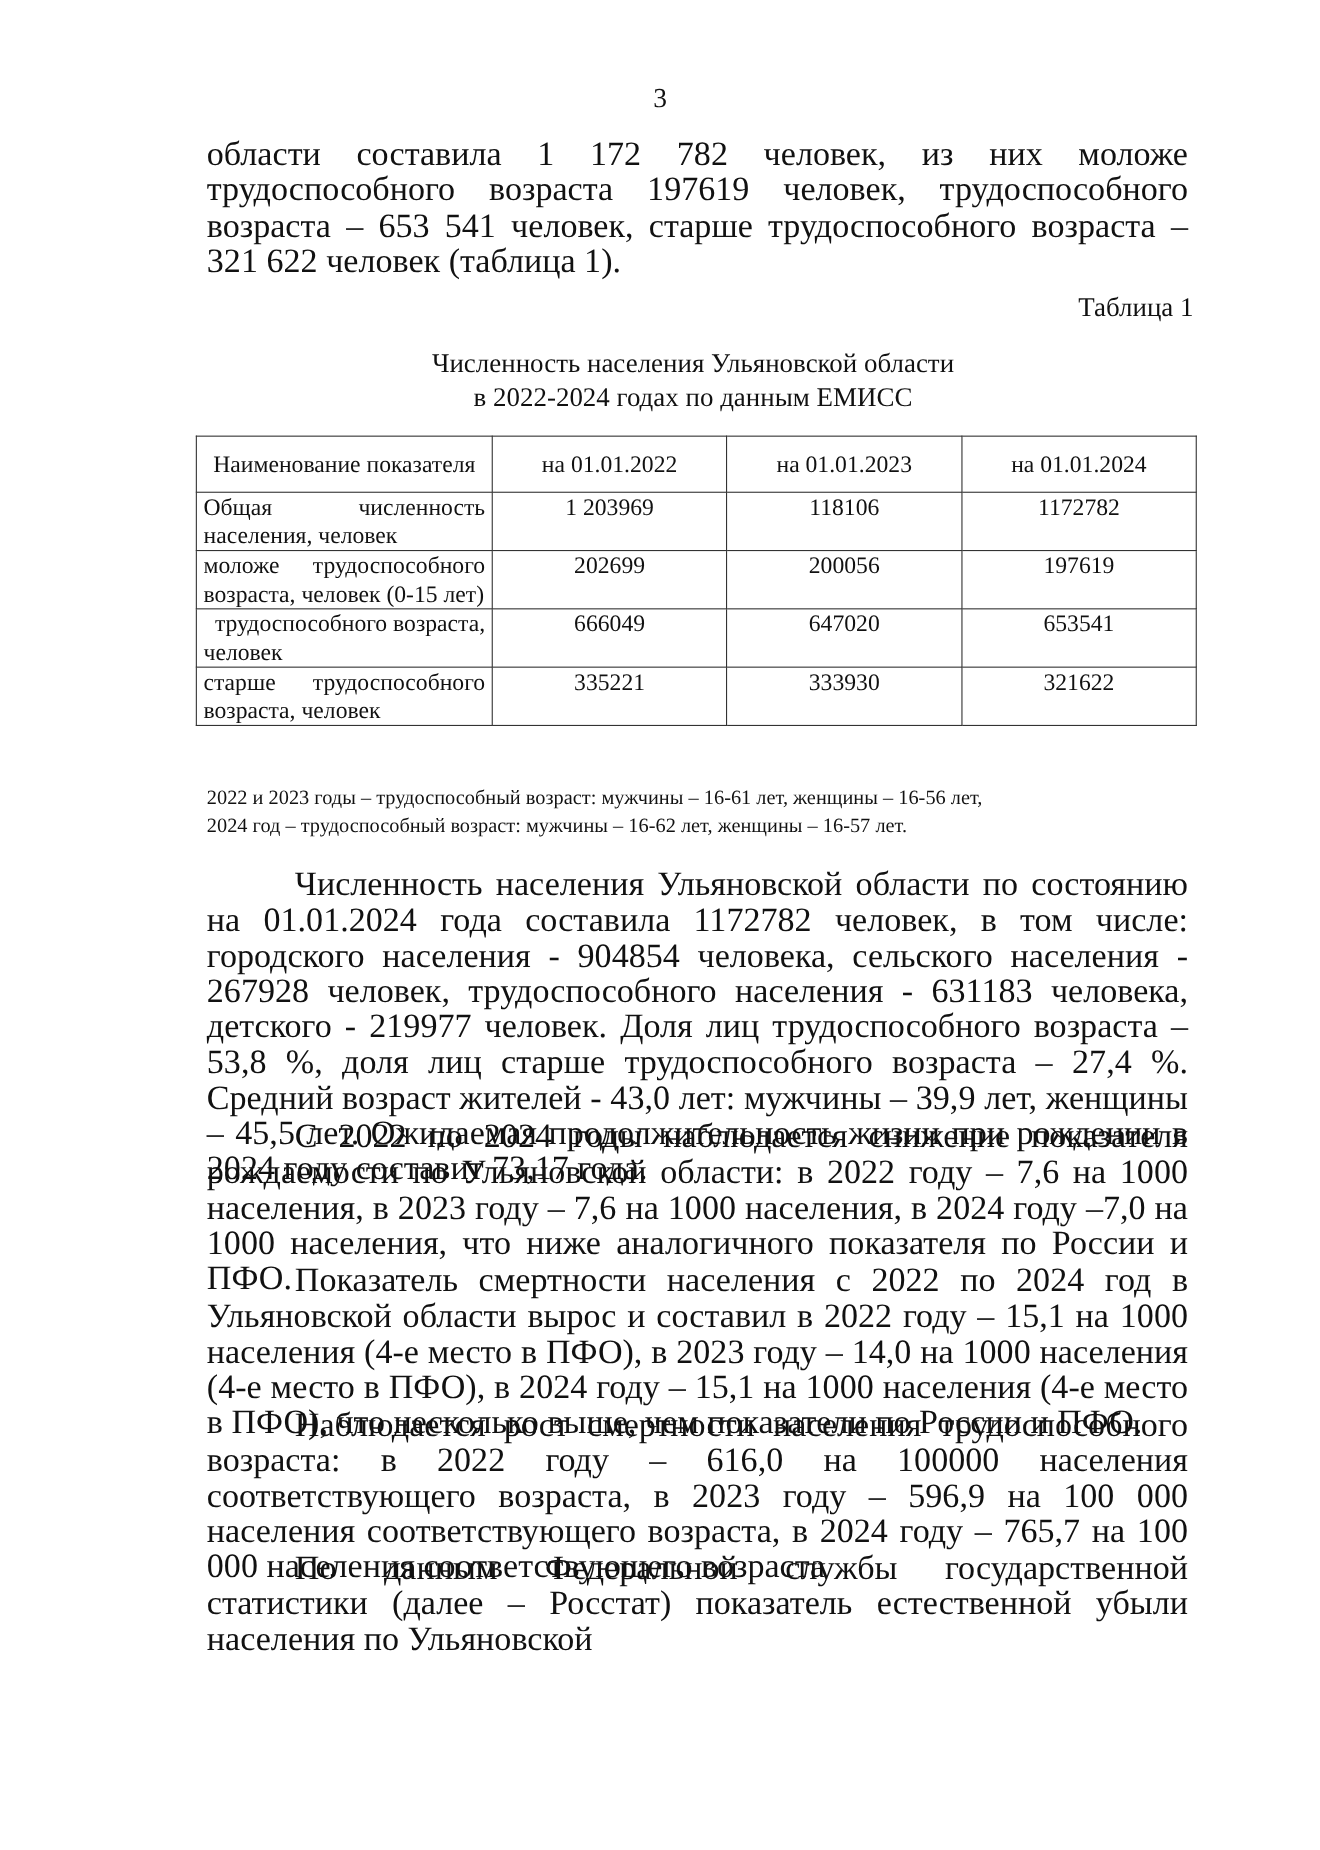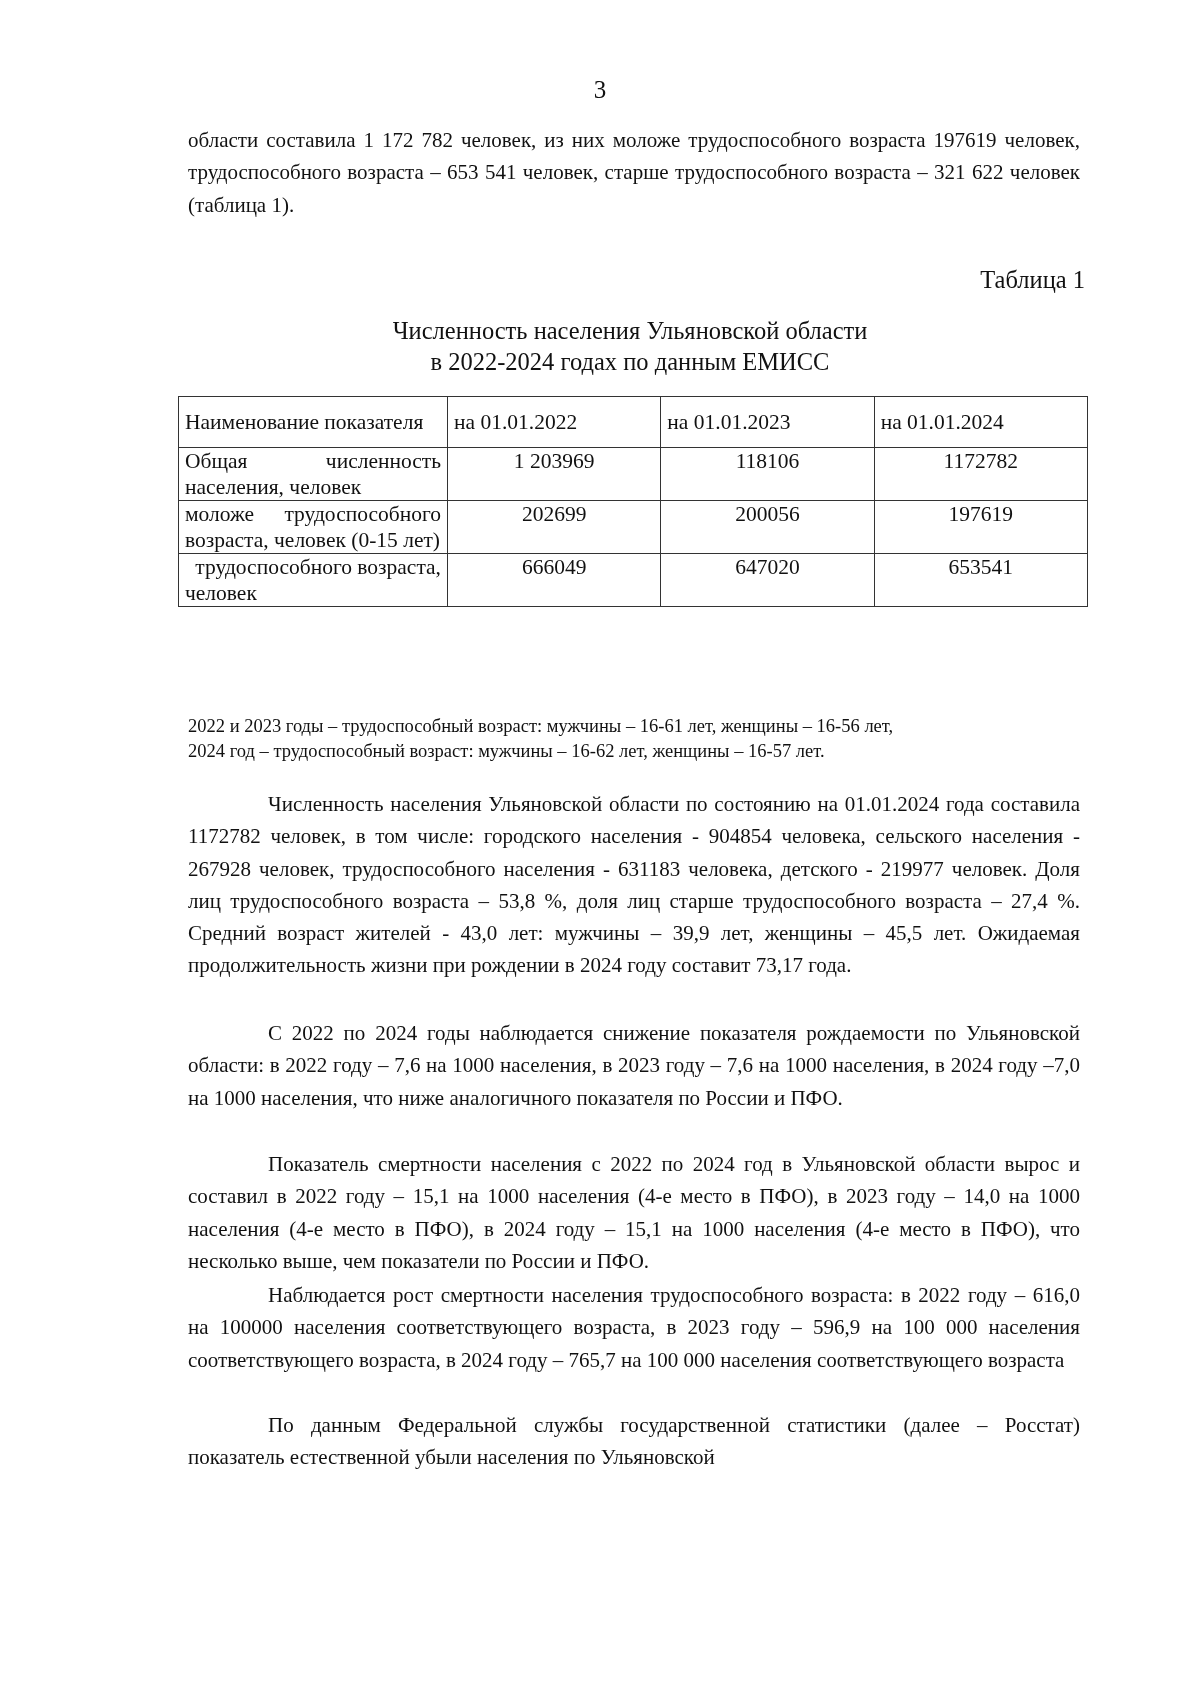--- a/index.html
+++ b/index.html
@@ -7,41 +7,41 @@
     width: 1200px; height: 1682px; position: relative; overflow: hidden;
     font-family: "Liberation Serif", "DejaVu Serif", serif;
     color: #111111;
   }
   .page-number {
     position: absolute; top: 76px; left: 0; width: 1200px;
     text-align: center; font-size: 25px;
   }
   .para {
     position: absolute; left: 188px; width: 892px;
-    font-size: 21px; line-height: 32.3px;
+    font-size: 31px; line-height: 32.3px;
     text-align: justify; text-align-last: left;
   }
   .indent { text-indent: 80px; }
   .table-label {
     position: absolute; top: 266px; right: 115px;
     font-size: 24.5px;
   }
   .table-title {
     position: absolute; top: 315px; left: 0; width: 1260px;
     text-align: center; font-size: 24.5px; line-height: 31px;
   }
   table.data-table {
     position: absolute; top: 396px; left: 178px; width: 910px;
     border-collapse: collapse; font-size: 21.5px; line-height: 26px;
   }
   table.data-table td, table.data-table th {
     border: 1.5px solid #333333; padding: 0 6px; vertical-align: top;
     font-weight: normal;
   }
-  table.data-table th { text-align: left; vertical-align: middle; height: 50px; }
+  table.data-table th { text-align: center; vertical-align: middle; height: 50px; }
   .col-name { width: 256px; }
   .col-val { text-align: center; margin-top: 36px; }
   .name-cell { text-align: justify; text-align-last: left; }
   .span-row td { text-align: left; }
   .notes {
     position: absolute; top: 714px; left: 188px; width: 900px;
     font-size: 18.5px; line-height: 25px;
   }
 </style>
 </head>
@@ -77,20 +77,26 @@
     <td class="col-val">202699</td>
     <td class="col-val">200056</td>
     <td class="col-val">197619</td>
   </tr>
   <tr>
     <td class="name-cell" style="text-align:right;">трудоспособного возраста, человек</td>
     <td class="col-val">666049</td>
     <td class="col-val">647020</td>
     <td class="col-val">653541</td>
   </tr>
+  <tr>
+    <td class="name-cell">старше трудоспособного возраста, человек</td>
+    <td class="col-val">335221</td>
+    <td class="col-val">333930</td>
+    <td class="col-val">321622</td>
+  </tr>
 </tbody>
   </table>
 
 <div class="notes">
   <div>2022 и 2023 годы – трудоспособный возраст: мужчины – 16-61 лет, женщины – 16-56 лет,</div>
   <div>2024 год – трудоспособный возраст: мужчины – 16-62 лет, женщины – 16-57 лет.</div>
 </div>
 
 <div class="para indent" style="top:788px;">Численность населения Ульяновской области по состоянию на 01.01.2024 года составила 1172782 человек, в том числе: городского населения - 904854 человека, сельского населения - 267928 человек, трудоспособного населения - 631183 человека, детского - 219977 человек. Доля лиц трудоспособного возраста – 53,8 %, доля лиц старше трудоспособного возраста – 27,4 %. Средний возраст жителей - 43,0 лет: мужчины – 39,9 лет, женщины – 45,5 лет. Ожидаемая продолжительность жизни при рождении в 2024 году составит 73,17 года.</div>
 <div class="para indent" style="top:1017px;">С 2022 по 2024 годы наблюдается снижение показателя рождаемости по Ульяновской области: в 2022 году – 7,6 на 1000 населения, в 2023 году – 7,6 на 1000 населения, в 2024 году –7,0 на 1000 населения, что ниже аналогичного показателя по России и ПФО.</div>

